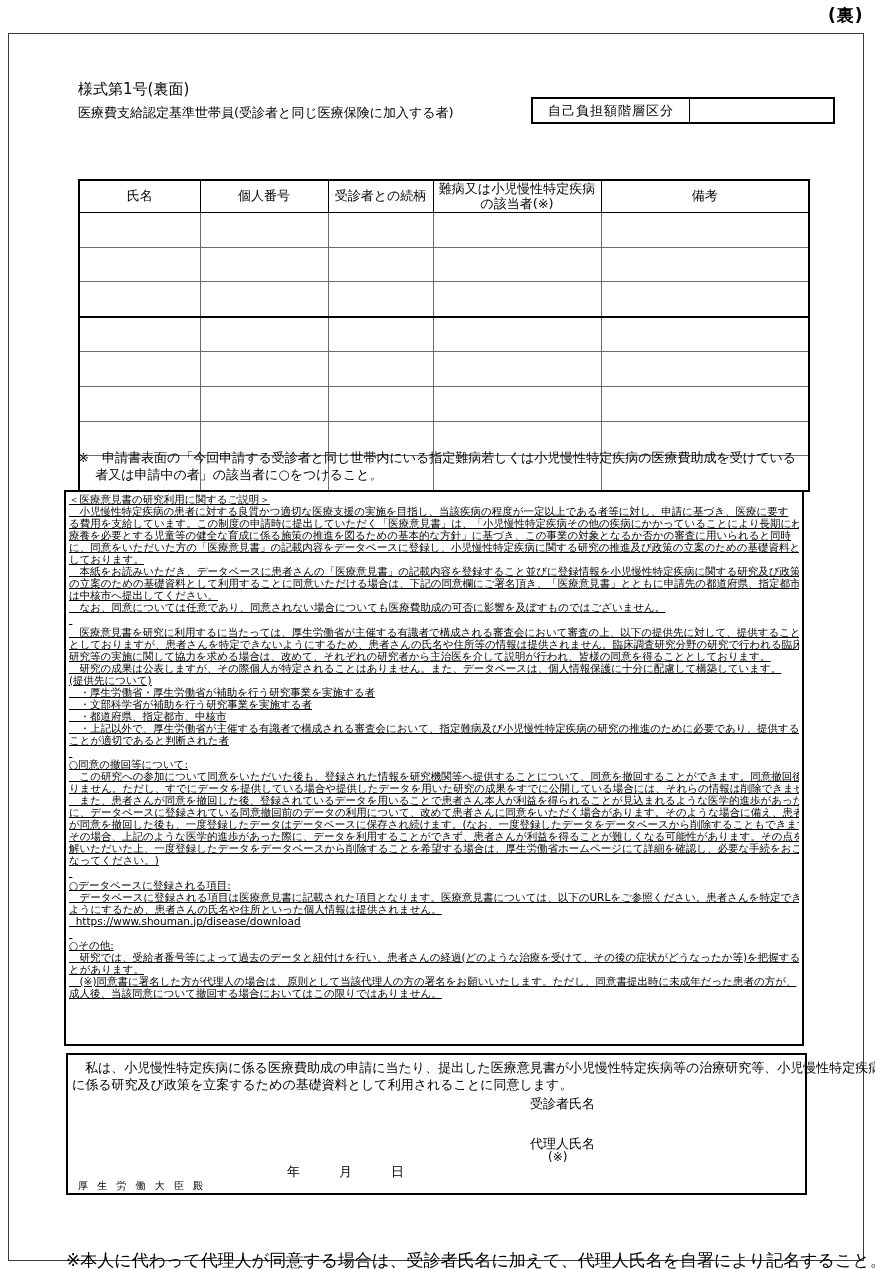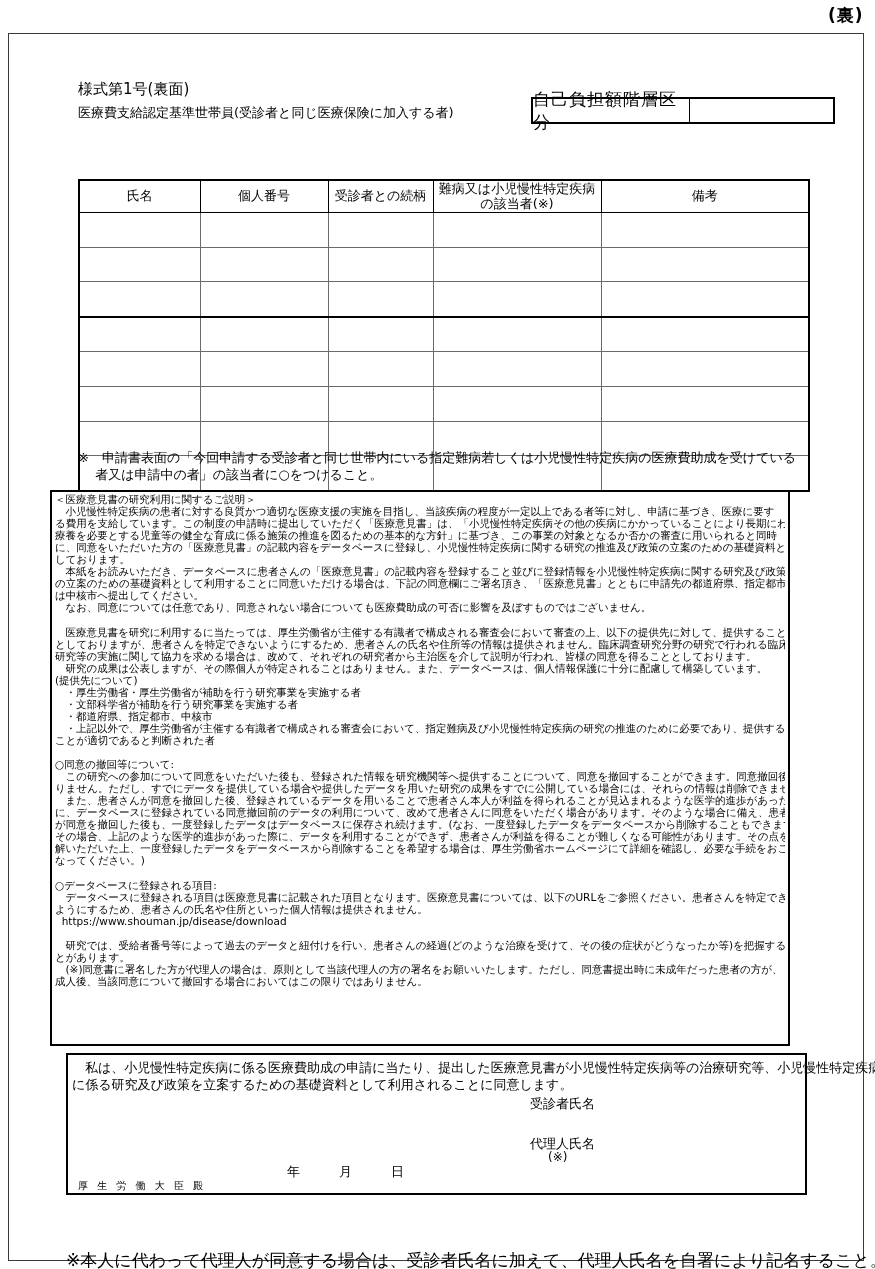--- a/index.html
+++ b/index.html
@@ -42,21 +42,21 @@
     left: 531px; top: 97px;
     width: 304px; height: 27px;
     border: 2px solid #000;
     box-sizing: border-box;
     display: flex;
   }
   .copay-label {
     width: 156px;
     border-right: 1px solid #000;
     display: flex; align-items: center; justify-content: center;
-    font-size: 17px;
+    font-size: 13px;
     letter-spacing: 1px;
   }
   .copay-value { flex: 1; }
 
   .household-table {
     position: absolute;
     left: 78px; top: 135px;
     width: 730px;
     border-collapse: collapse;
     table-layout: fixed;
@@ -83,26 +83,27 @@
   .table-note {
     position: absolute;
     left: 78px; top: 449px;
     font-size: 13px;
     line-height: 17px;
     white-space: pre;
   }
 
   .explanation-box {
     position: absolute;
-    left: 50px; top: 490px;
+    left: 64px; top: 490px;
     width: 740px; height: 556px;
     border: 2px solid #000;
     box-sizing: border-box;
     overflow: hidden;
     padding: 1px 3px 0 3px;
+    text-decoration: underline;
   }
   .explanation-box .tline {
     font-size: 10.5px;
     line-height: 12.05px;
     white-space: pre;
     height: 12.05px;
     overflow: hidden;
   }
 
   .consent-box {
@@ -283,20 +284,21 @@
       <div class="tline">が同意を撤回した後も、一度登録したデータはデータベースに保存され続けます。(なお、一度登録したデータをデータベースから削除することもできますが、</div>
       <div class="tline">その場合、上記のような医学的進歩があった際に、データを利用することができず、患者さんが利益を得ることが難しくなる可能性があります。その点をご理</div>
       <div class="tline">解いただいた上、一度登録したデータをデータベースから削除することを希望する場合は、厚生労働省ホームページにて詳細を確認し、必要な手続をおこ</div>
       <div class="tline">なってください。)</div>
       <div class="tline">&nbsp;</div>
       <div class="tline">○データベースに登録される項目:</div>
       <div class="tline">　データベースに登録される項目は医療意見書に記載された項目となります。医療意見書については、以下のURLをご参照ください。患者さんを特定できない</div>
       <div class="tline">ようにするため、患者さんの氏名や住所といった個人情報は提供されません。</div>
       <div class="tline">  https://www.shouman.jp/disease/download</div>
       <div class="tline">&nbsp;</div>
+      <div class="tline">○その他:</div>
       <div class="tline">　研究では、受給者番号等によって過去のデータと紐付けを行い、患者さんの経過(どのような治療を受けて、その後の症状がどうなったか等)を把握するこ</div>
       <div class="tline">とがあります。</div>
       <div class="tline">　(※)同意書に署名した方が代理人の場合は、原則として当該代理人の方の署名をお願いいたします。ただし、同意書提出時に未成年だった患者の方が、</div>
       <div class="tline">成人後、当該同意について撤回する場合においてはこの限りではありません。</div>
     </div>
 
   <div class="consent-box">
     <div class="consent-statement">
         <div class="tline">　私は、小児慢性特定疾病に係る医療費助成の申請に当たり、提出した医療意見書が小児慢性特定疾病等の治療研究等、小児慢性特定疾病</div>
         <div class="tline">に係る研究及び政策を立案するための基礎資料として利用されることに同意します。</div>

